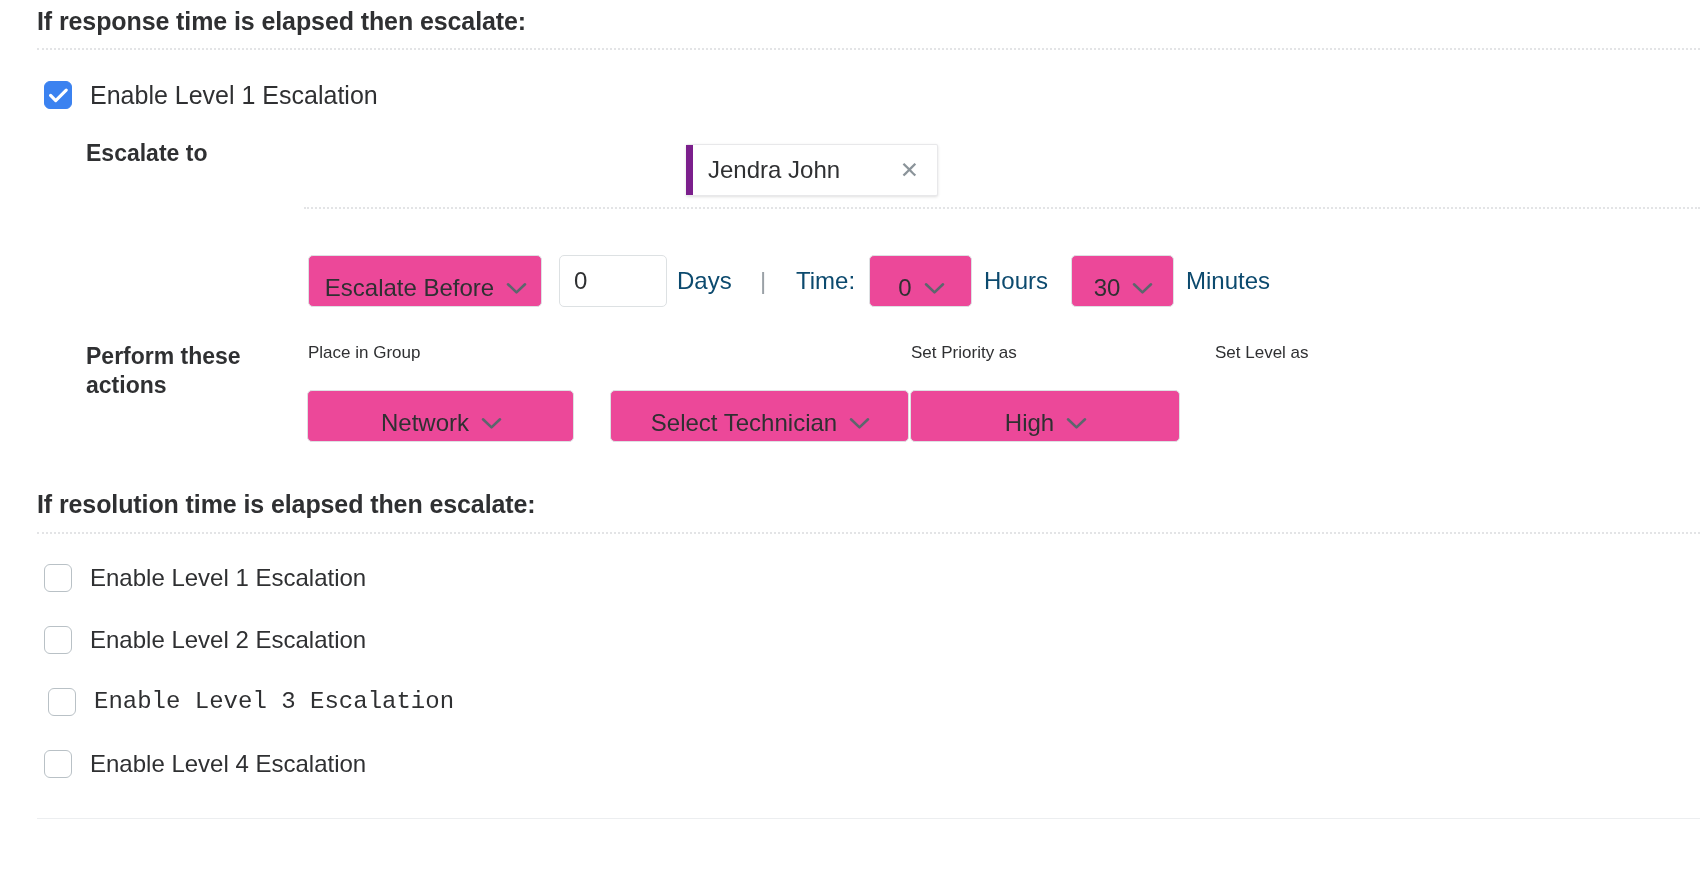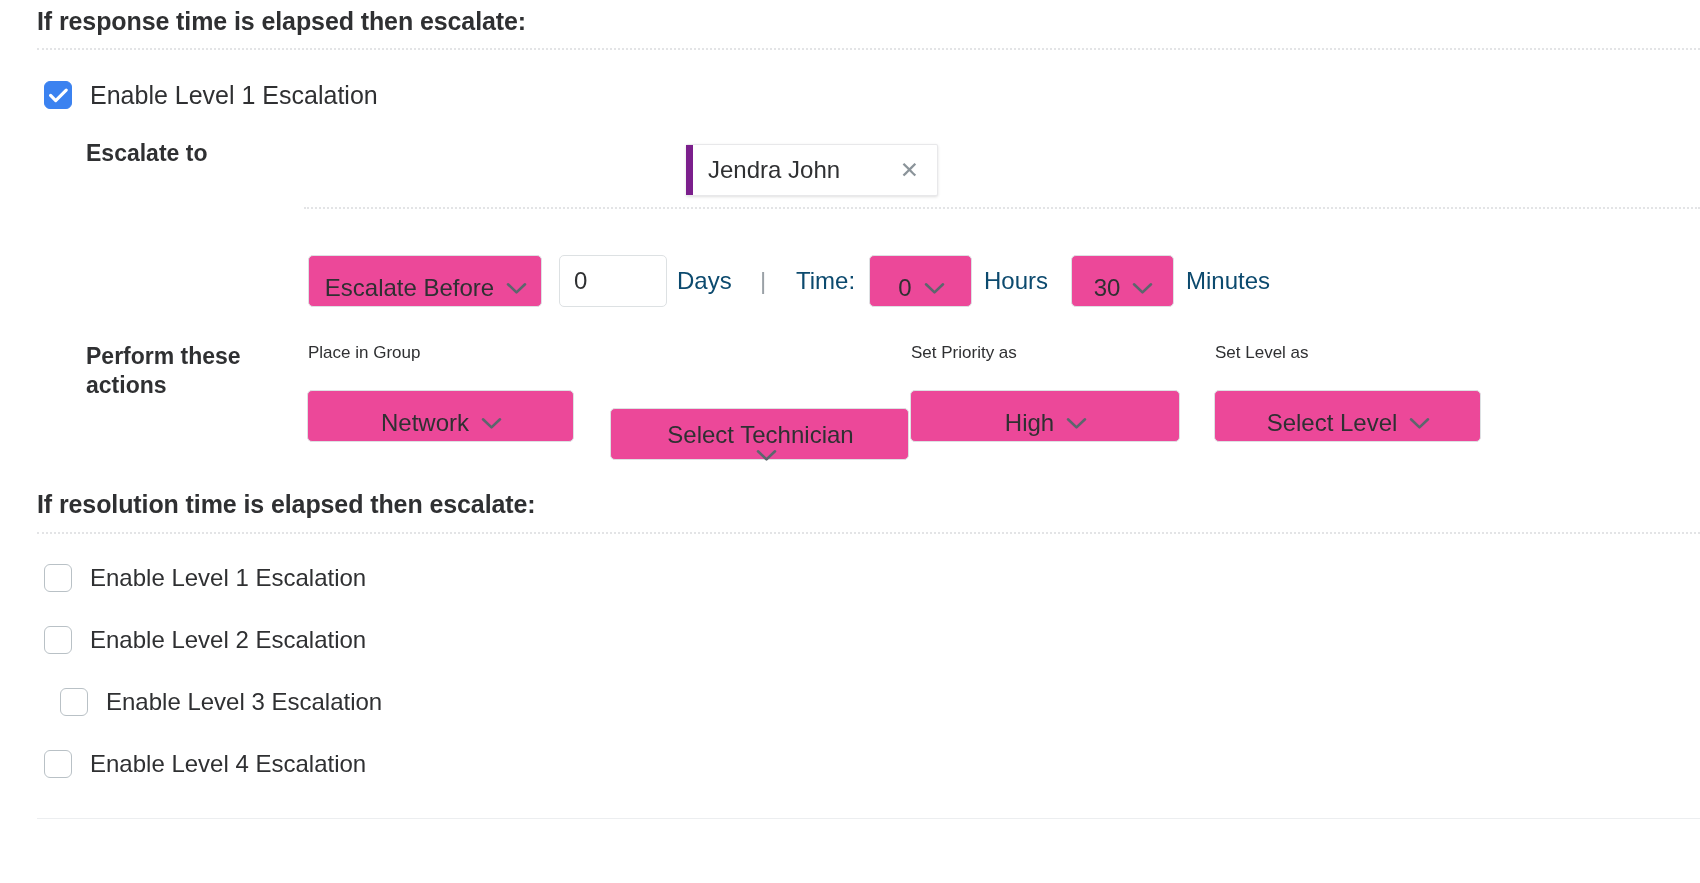--- a/index.html
+++ b/index.html
@@ -260,58 +260,52 @@
   </div>
 
   <div class="abs col-head" style="left:308px; top:343px;">Place in Group</div>
   <div class="abs ui-select" style="left:307px; top:390px; width:267px;">
     <span class="sel-text">Network</span>
     <svg class="chev" width="21" height="13" viewBox="0 0 21 13">
       <path d="M2 2.3 L10.5 10.4 L19 2.3" fill="none" stroke="#5c666d" stroke-width="2.6" stroke-linecap="round" stroke-linejoin="round"></path>
     </svg>
   </div>
 
-  <div class="abs ui-select" style="left:610px; top:408px; width:299px;flex-direction:column;">
+  <div class="abs ui-select" style="left:610px; top:390px; width:299px;">
     <span class="sel-text">Select Technician</span>
     <svg class="chev" width="21" height="13" viewBox="0 0 21 13">
       <path d="M2 2.3 L10.5 10.4 L19 2.3" fill="none" stroke="#5c666d" stroke-width="2.6" stroke-linecap="round" stroke-linejoin="round"></path>
     </svg>
   </div>
 
   <div class="abs col-head" style="left:911px; top:343px;">Set Priority as</div>
   <div class="abs ui-select" style="left:910px; top:390px; width:270px;">
     <span class="sel-text">High</span>
     <svg class="chev" width="21" height="13" viewBox="0 0 21 13">
       <path d="M2 2.3 L10.5 10.4 L19 2.3" fill="none" stroke="#5c666d" stroke-width="2.6" stroke-linecap="round" stroke-linejoin="round"></path>
     </svg>
   </div>
 
   <div class="abs col-head" style="left:1215px; top:343px;">Set Level as</div>
-  <div class="abs ui-select" style="left:1214px; top:390px; width:267px;">
-    <span class="sel-text">Select Level</span>
-    <svg class="chev" width="21" height="13" viewBox="0 0 21 13">
-      <path d="M2 2.3 L10.5 10.4 L19 2.3" fill="none" stroke="#5c666d" stroke-width="2.6" stroke-linecap="round" stroke-linejoin="round"></path>
-    </svg>
-  </div>
 
   <div class="abs section-title" style="left:37px; top:490px;">If resolution time is elapsed then escalate:</div>
 
   <div class="abs dotted-rule" style="left:37px; top:532px; width:1663px;"></div>
 
   <div class="abs cb-row" style="left:44px; top:564px;">
     <span class="cb-box unchecked"></span>
     <span class="cb-label small">Enable Level 1 Escalation</span>
   </div>
 
   <div class="abs cb-row" style="left:44px; top:626px;">
     <span class="cb-box unchecked"></span>
     <span class="cb-label small">Enable Level 2 Escalation</span>
   </div>
 
-  <div class="abs cb-row" style="left:60px; top:688px;">
+  <div class="abs cb-row" style="left:48px; top:688px;font-family:Liberation Mono, monospace;">
     <span class="cb-box unchecked"></span>
     <span class="cb-label small">Enable Level 3 Escalation</span>
   </div>
 
   <div class="abs cb-row" style="left:44px; top:750px;">
     <span class="cb-box unchecked"></span>
     <span class="cb-label small">Enable Level 4 Escalation</span>
   </div>
 
   <div class="abs" style="left:37px; top:818px; width:1663px; border-top:1px solid #eceef0;"></div>

